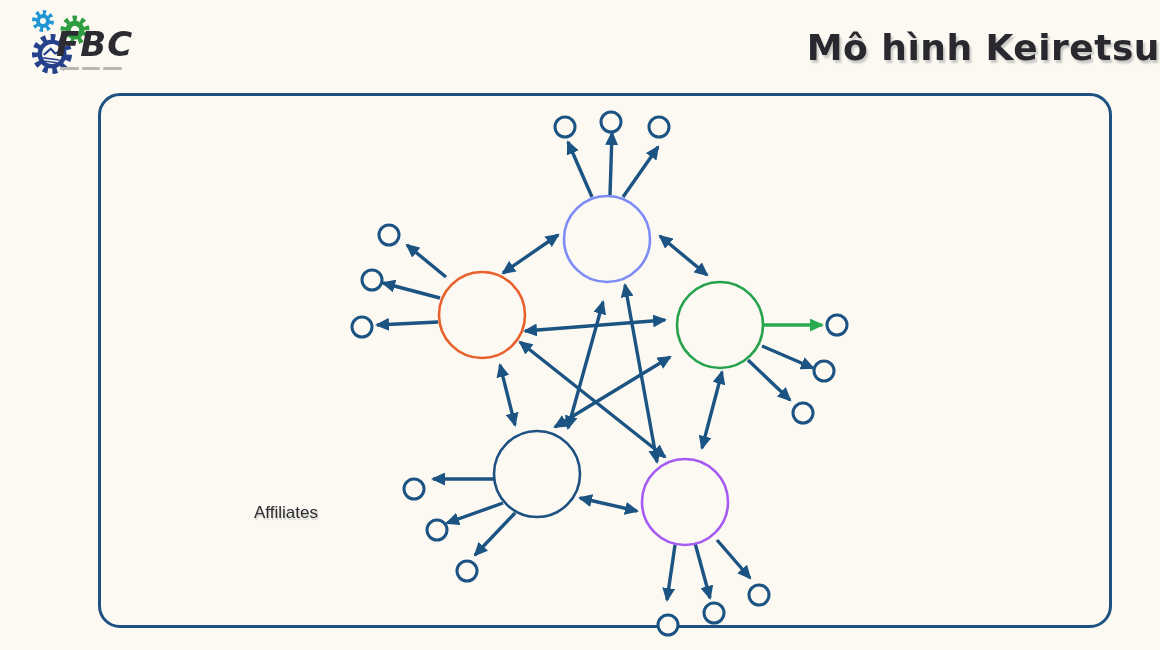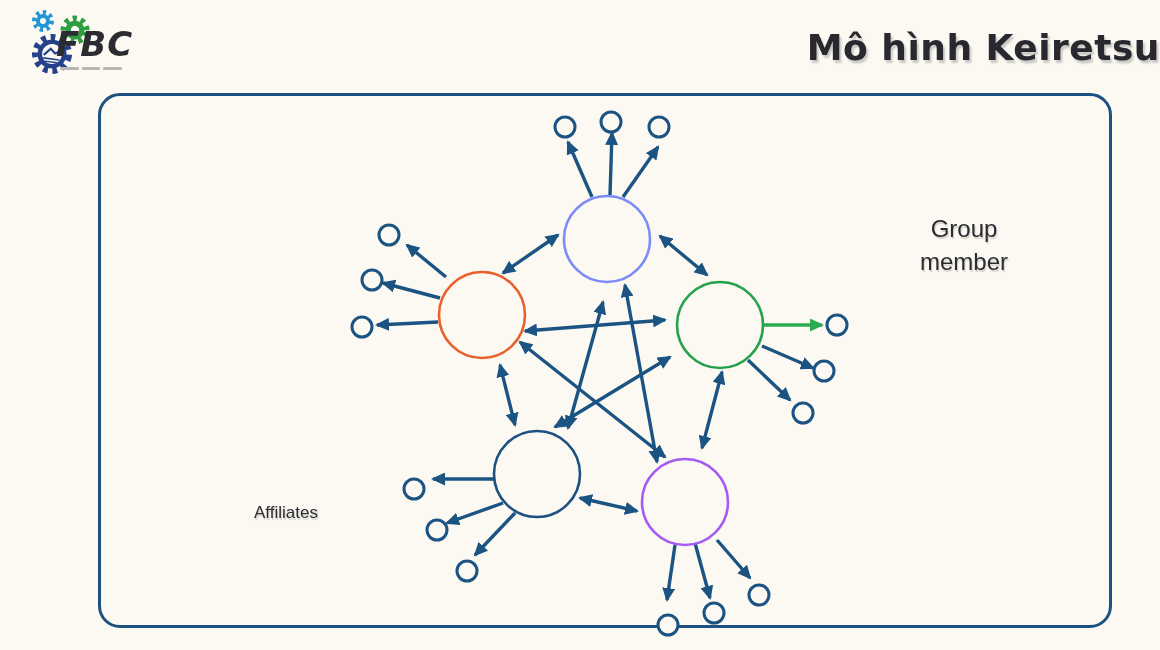--- a/index.html
+++ b/index.html
@@ -146,16 +146,15 @@
       <circle cx="824" cy="371" r="10" fill="#fbf9f2" stroke="#1b5382" stroke-width="3"></circle>
       <circle cx="803" cy="413" r="10" fill="#fbf9f2" stroke="#1b5382" stroke-width="3"></circle>
       <circle cx="414" cy="489" r="10" fill="#fbf9f2" stroke="#1b5382" stroke-width="3"></circle>
       <circle cx="437" cy="530" r="10" fill="#fbf9f2" stroke="#1b5382" stroke-width="3"></circle>
       <circle cx="467" cy="571" r="10" fill="#fbf9f2" stroke="#1b5382" stroke-width="3"></circle>
       <circle cx="668" cy="625" r="10" fill="#fbf9f2" stroke="#1b5382" stroke-width="3"></circle>
       <circle cx="714" cy="613" r="10" fill="#fbf9f2" stroke="#1b5382" stroke-width="3"></circle>
       <circle cx="759" cy="595" r="10" fill="#fbf9f2" stroke="#1b5382" stroke-width="3"></circle>
     </svg>
 
-  <div class="floating-label label-group-member">Group member</div>
   <div class="floating-label label-affiliates">Affiliates</div>
 
 </div>
 
 </body></html>

